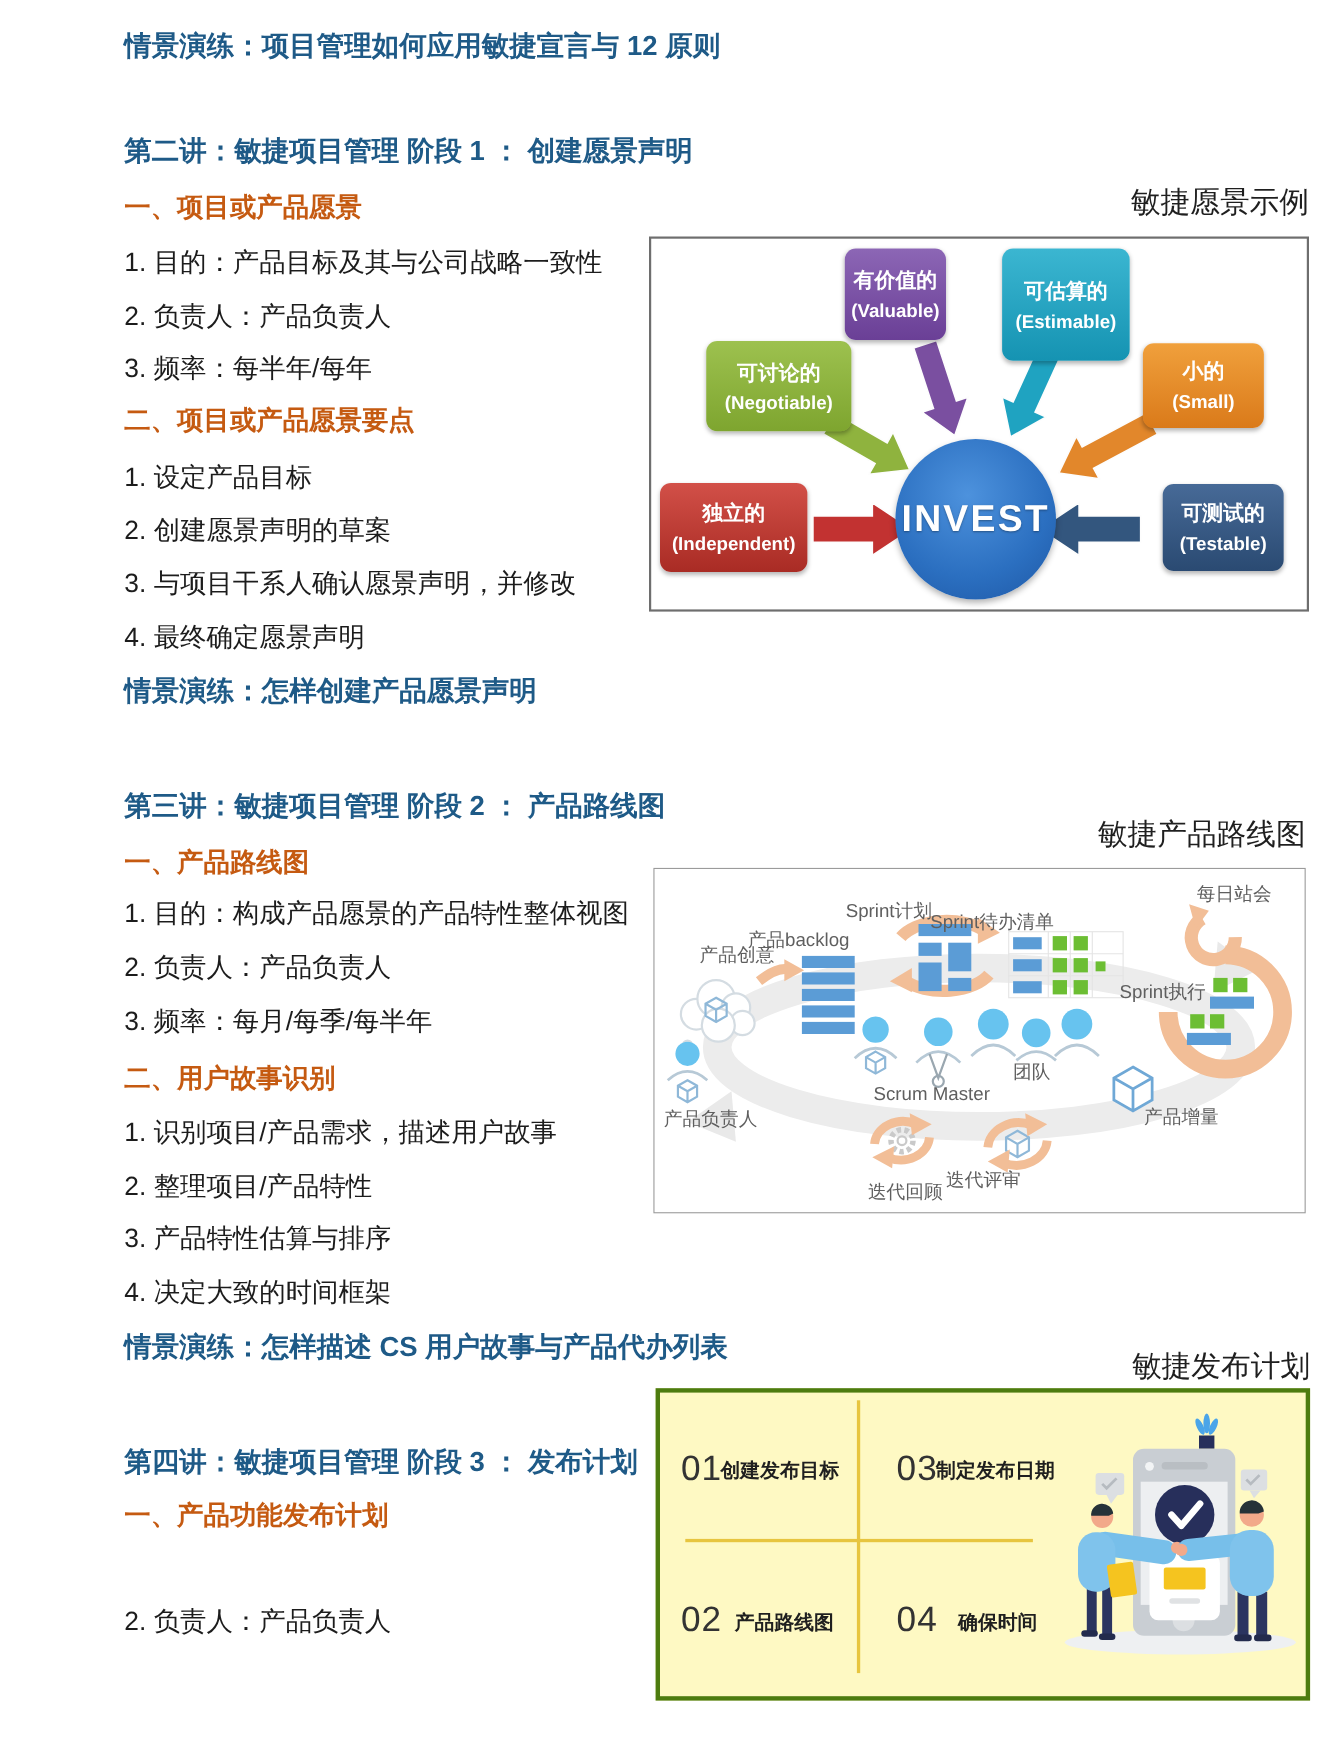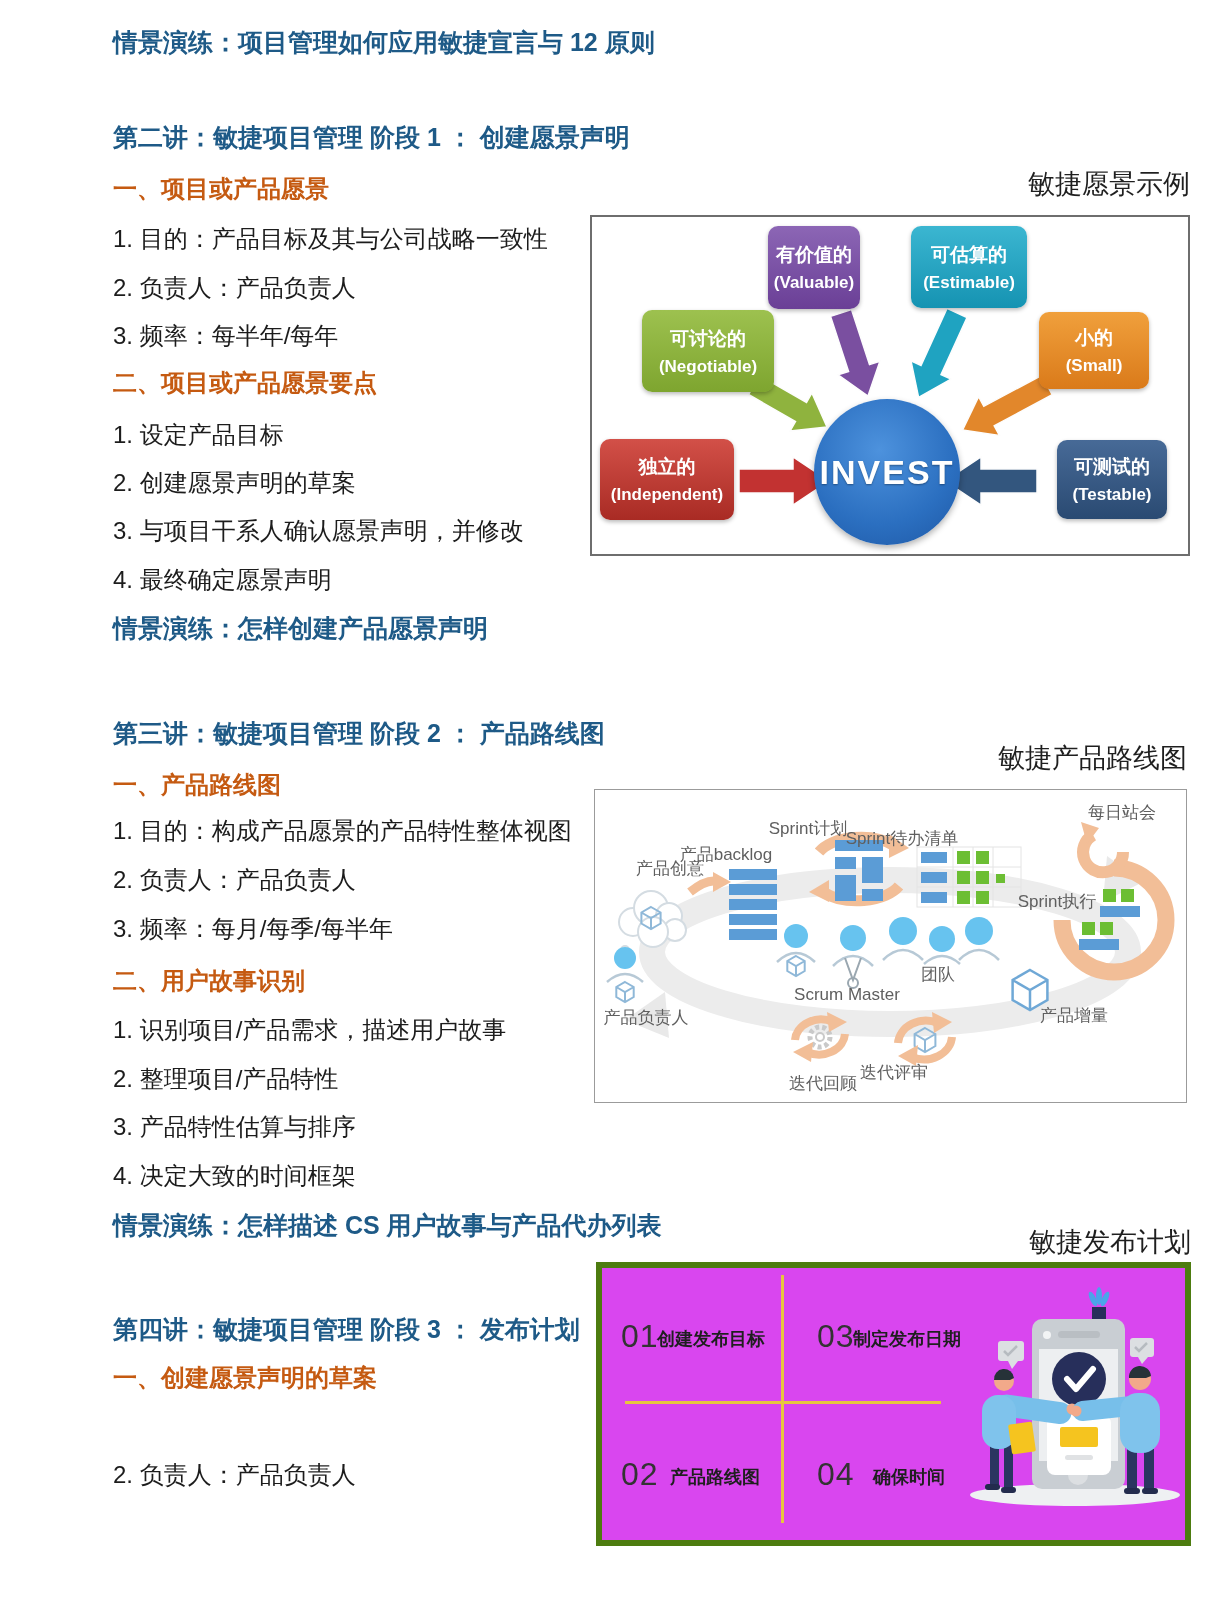--- a/index.html
+++ b/index.html
@@ -29,22 +29,22 @@
       display:flex;align-items:center;justify-content:center;color:#fff;font-weight:700;
       font-size:34px;letter-spacing:2px;box-shadow:0 3px 6px rgba(0,0,0,.3);
       text-shadow:0 1px 2px rgba(0,0,0,.35);}
   .iarrows{position:absolute;left:0;top:0;}
   
   .roadmap-box{position:absolute;left:594px;top:789px;width:593px;height:314px;background:#fff;
                border:1px solid #9b9b9b;box-sizing:border-box;}
   .roadmap-box svg{display:block;}
   .rlab{font-size:17px;fill:#5f5f5f;}
   
-  .release-box{position:absolute;left:596px;top:1262px;width:595px;height:284px;background:#d946ef;
-               border:6px solid #4d7c0f;box-sizing:border-box;}
+  .release-box{position:absolute;left:596px;top:1262px;width:595px;height:284px;background:#fef9c3;
+               border:4px solid #4d7c0f;box-sizing:border-box;}
   .yline{position:absolute;background:#E7C53F;}
   .rnum{position:absolute;font-size:32px;color:#333;font-weight:400;letter-spacing:1px;}
   .rlabel{position:absolute;font-size:18px;font-weight:700;color:#1f1f1f;white-space:nowrap;}
 </style>
 </head>
 <body>
 
 <div class="page">
 
   <div class="ln blue" style="top:10px">情景演练：项目管理如何应用敏捷宣言与 12 原则</div>
@@ -67,21 +67,21 @@
   <div class="ln body" style="top:849px">2. 负责人：产品负责人</div>
   <div class="ln body" style="top:898px">3. 频率：每月/每季/每半年</div>
   <div class="ln orange" style="top:950px">二、用户故事识别</div>
   <div class="ln body" style="top:999px">1. 识别项目/产品需求，描述用户故事</div>
   <div class="ln body" style="top:1048px">2. 整理项目/产品特性</div>
   <div class="ln body" style="top:1096px">3. 产品特性估算与排序</div>
   <div class="ln body" style="top:1145px">4. 决定大致的时间框架</div>
   <div class="ln blue" style="top:1193px">情景演练：怎样描述 CS 用户故事与产品代办列表</div>
 
   <div class="ln blue" style="top:1297px">第四讲：敏捷项目管理 阶段 3 ： 发布计划</div>
-  <div class="ln orange" style="top:1347px">一、创建愿景声明的草案</div>
+  <div class="ln orange" style="top:1347px">一、产品功能发布计划</div>
   <div class="ln body" style="top:1444px">2. 负责人：产品负责人</div>
 
   <div class="fig-title" style="left:590px;top:166px;width:600px">敏捷愿景示例</div>
 
   <div class="invest-box">
     <svg class="iarrows" width="596" height="337" viewBox="0 0 596 337">
       <polygon fill="#C23231" stroke="#fdfdfd" stroke-width="1.5" points="147,276 201,276 201,288 237,264 201,240 201,252 147,252"></polygon>
       <polygon fill="#33567E" stroke="#fdfdfd" stroke-width="1.5" points="445,276 389,276 389,288 353,264 389,240 389,252 445,252"></polygon>
       <polygon fill="#8FB33E" stroke="#fdfdfd" stroke-width="1.5" points="156.5,177.5 203.5,204.5 198,214.1 235,210 219.9,175.9 214.5,185.5 167.5,158.5"></polygon>
       <polygon fill="#7A4FA0" stroke="#fdfdfd" stroke-width="1.5" points="238.6,99.4 256.6,154.4 246.1,157.8 276,179 287.9,144.2 277.5,147.6 259.5,92.6"></polygon>
@@ -90,21 +90,21 @@
     </svg>
 
     <div class="inode nb-negotiable" style="left:50px;top:93px;width:132px;height:82px">
       <span class="cn">可讨论的</span>
       <span class="en">(Negotiable)</span>
     </div>
     <div class="inode nb-valuable" style="left:176px;top:9px;width:92px;height:83px">
       <span class="cn">有价值的</span>
       <span class="en">(Valuable)</span>
     </div>
-    <div class="inode nb-estimable" style="left:319px;top:9px;width:116px;height:82px">
+    <div class="inode nb-estimable" style="left:319px;top:9px;width:116px;height:102px">
       <span class="cn">可估算的</span>
       <span class="en">(Estimable)</span>
     </div>
     <div class="inode nb-small" style="left:447px;top:95px;width:110px;height:77px">
       <span class="cn">小的</span>
       <span class="en">(Small)</span>
     </div>
     <div class="inode nb-testable" style="left:465px;top:223px;width:110px;height:79px">
       <span class="cn">可测试的</span>
       <span class="en">(Testable)</span>

